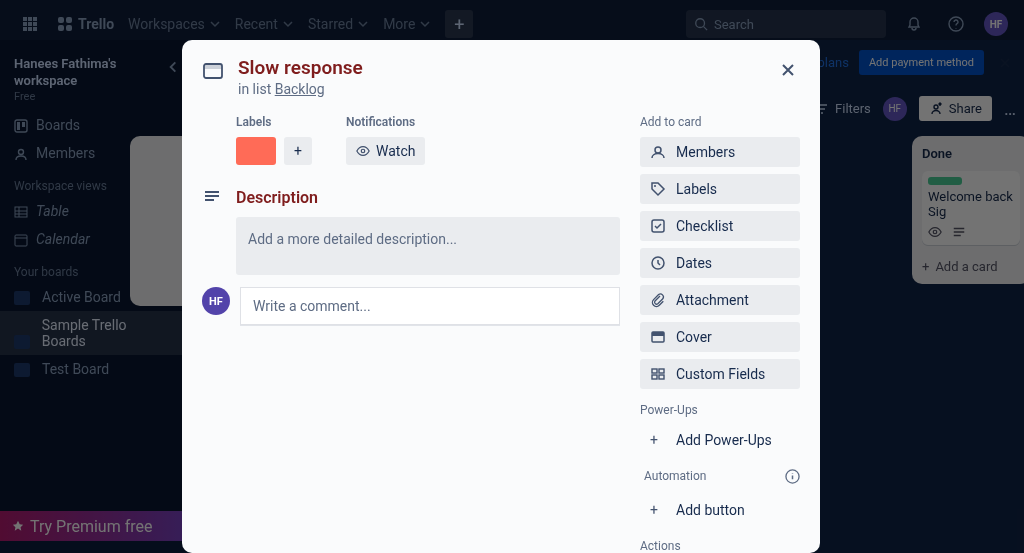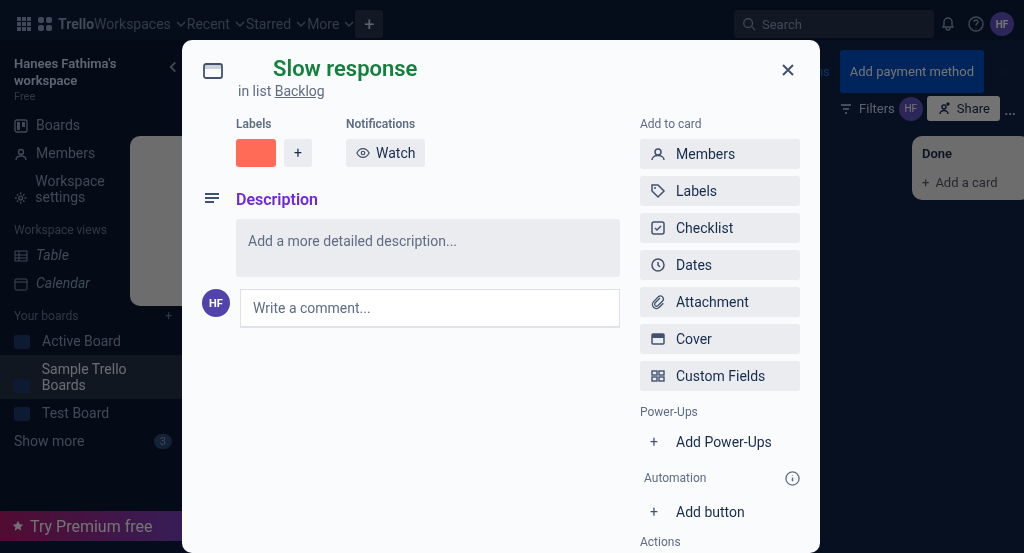--- a/index.html
+++ b/index.html
@@ -1,19 +1,19 @@
 <!DOCTYPE html>
 <html><head>
 <meta charset="utf-8">
 <style>
   * { box-sizing: border-box; margin: 0; padding: 0; font-family: -apple-system, BlinkMacSystemFont, "Segoe UI", Roboto, sans-serif; }
   body { width: 1024px; height: 553px; overflow: hidden; position: relative; background: #0c1e3e; color: #172b4d; }
 
   
-  .topbar { position: absolute; top: 0; left: 0; right: 0; height: 48px; background: rgba(14,30,58,.9); display: flex; align-items: center; padding: 0 10px; color: #8da2c0; font-size: 14px; }
+  .topbar { position: absolute; top: 0; left: 0; right: 0; height: 48px; background: rgba(14,30,58,.9); display: flex; align-items: center; gap: 14px; padding: 0 16px; color: #8da2c0; font-size: 14px; }
   .topbar .logo { display: flex; align-items: center; gap: 6px; font-weight: 700; color: #8da2c0; }
   .topbar .logo .sq { width: 14px; height: 14px; display: grid; grid-template-columns: 1fr 1fr; gap: 2px; }
   .topbar .logo .sq span { background: #8da2c0; border-radius: 2px; }
   .nav-item { display: flex; align-items: center; gap: 4px; cursor: pointer; opacity: .75; }
   .nav-item svg { width: 12px; height: 12px; }
   .create-btn { width: 28px; height: 28px; border-radius: 3px; background: rgba(255,255,255,.12); display: flex; align-items: center; justify-content: center; color: #cfe0ff; font-size: 18px; }
   .topbar .spacer { flex: 1; }
   .search { width: 200px; height: 28px; background: rgba(255,255,255,.1); border-radius: 4px; display: flex; align-items: center; gap: 6px; padding: 0 8px; color: #8da2c0; font-size: 13px; }
   .top-icon { width: 28px; height: 28px; display: flex; align-items: center; justify-content: center; color: #8da2c0; cursor: pointer; }
   .avatar { width: 24px; height: 24px; border-radius: 50%; background: #6558c6; color: #fff; font-size: 10px; font-weight: 700; display: flex; align-items: center; justify-content: center; }
@@ -28,57 +28,57 @@
   .sb-item.active { background: rgba(255,255,255,.12); color: #e6efff; }
   .sb-item .badge { margin-left: auto; background: #2f4a78; border-radius: 10px; padding: 1px 6px; font-size: 11px; }
   .sb-section { padding: 12px 14px 4px; font-size: 12px; color: #6b7e9b; display: flex; justify-content: space-between; }
   .sb-color { width: 16px; height: 14px; border-radius: 2px; background: #1e3a6d; margin-right: 4px; }
   .premium { position: absolute; left: 0; right: 0; bottom: 0; height: 30px; background: linear-gradient(90deg,#b31b6f,#7842c2); color: #fff; font-size: 16px; display: flex; align-items: center; gap: 6px; padding: 0 12px; cursor: pointer; }
 
   
   .board { position: absolute; top: 40px; left: 186px; right: 0; bottom: 0; background: #0f2447; }
   .banner { position: absolute; top: 10px; right: 8px; display: flex; gap: 10px; align-items: center; }
   .banner .link { color: #1f6fe0; font-size: 13px; cursor: pointer; }
-  .banner .primary { background: #0052cc; color: #fff; border-radius: 3px; padding: 14px 10px; font-size: 13px; cursor: pointer; }
+  .banner .primary { background: #0052cc; color: #fff; border-radius: 3px; padding: 6px 10px; font-size: 11px; cursor: pointer; }
   .banner .close-x { color: #556; cursor: pointer; padding: 0 4px; }
-  .board-controls { position: absolute; top: 56px; right: 8px; display: flex; gap: 4px; align-items: center; }
+  .board-controls { position: absolute; top: 56px; right: 8px; display: flex; gap: 12px; align-items: center; }
   .board-controls .filters { color: #c9daf5; font-size: 13px; display: flex; align-items: center; gap: 6px; cursor: pointer; }
   .board-controls .mini-av { width: 24px; height: 24px; border-radius: 50%; background: #6558c6; color: #fff; font-size: 10px; display: flex; align-items: center; justify-content: center; }
   .board-controls .share { background: #fff; color: #172b4d; border-radius: 3px; padding: 5px 10px; font-size: 13px; display: flex; align-items: center; gap: 6px; cursor: pointer; }
   .board-controls .more { color: #c9daf5; font-size: 18px; cursor: pointer; }
 
   .list { position: absolute; top: 96px; width: 106px; background: #f1f2f4; border-radius: 10px; padding: 10px; font-size: 13px; color: #172b4d; }
   .list .row { display: flex; align-items: center; gap: 8px; color: #556; }
   .list .add { display: flex; align-items: center; gap: 6px; color: #556; cursor: pointer; }
   .list .dots { position: absolute; top: 8px; right: 8px; color: #556; cursor: pointer; }
   .card-thumb { width: 24px; height: 24px; border-radius: 3px; display: flex; align-items: center; justify-content: center; cursor: pointer; }
 
   
   .overlay { position: absolute; inset: 0; background: rgba(0,0,0,.55); }
   .modal { position: absolute; top: 40px; left: 182px; width: 638px; bottom: 0; background: #fafbfc; border-radius: 10px; padding: 16px 20px 0; overflow: hidden; }
   .modal .close { position: absolute; top: 14px; right: 16px; width: 32px; height: 32px; border-radius: 16px; display: flex; align-items: center; justify-content: center; cursor: pointer; color: #42526e; }
   .modal .title-row { display: flex; align-items: flex-start; gap: 14px; }
   .modal .title-row .t-icon { margin-top: 4px; color: #42526e; }
-  .modal .title { font-size: 22px; font-weight: 600; color: #15803d; margin-left: 35px; }
+  .modal .title { font-size: 19px; font-weight: 600; color: #7f1d1d; }
   .modal .subtitle { font-size: 14px; color: #5e6c84; margin-top: 2px; }
   .modal .subtitle a { color: #5e6c84; text-decoration: underline; cursor: pointer; margin-top: 24px; }
 
   .main-area { display: flex; gap: 20px; margin-top: 18px; }
   .left-col { flex: 1; }
   .right-col { width: 160px; }
 
   .mini-label { font-size: 12px; color: #5e6c84; font-weight: 600; }
   .labels-row { display: flex; gap: 34px; }
   .chips { display: flex; gap: 8px; margin-top: 8px; align-items: center; }
   .chip-color { width: 40px; height: 28px; border-radius: 3px; }
   .chip-btn { min-width: 28px; height: 28px; border-radius: 3px; background: #eaecef; display: flex; align-items: center; justify-content: center; gap: 6px; padding: 0 10px; font-size: 14px; color: #172b4d; cursor: pointer; }
 
   .section-head { display: flex; align-items: center; justify-content: space-between; margin-top: 22px; }
   .section-head .left { display: flex; align-items: center; gap: 14px; }
-  .section-head h3 { font-size: 16px; font-weight: 600; color: #6d28d9; }
+  .section-head h3 { font-size: 16px; font-weight: 600; color: #7f1d1d; }
   .section-head .icn { color: #42526e; }
   .desc-box { margin-top: 10px; background: #eaecef; border-radius: 3px; padding: 14px 12px; font-size: 14px; color: #5e6c84; height: 58px; cursor: pointer; }
   .btn-subtle { background: #eaecef; border-radius: 3px; padding: 6px 10px; font-size: 14px; color: #172b4d; cursor: pointer; }
 
   .comment-row { display: flex; gap: 10px; margin-top: 12px; align-items: flex-start; }
   .comment-row .av { width: 28px; height: 28px; border-radius: 50%; background: #5243aa; color: #fff; font-size: 11px; font-weight: 700; display: flex; align-items: center; justify-content: center; margin-left: -34px; }
   .comment-input { flex: 1; border: 1px solid #dfe1e6; border-radius: 0; padding: 10px 12px; font-size: 14px; color: #5e6c84; background: #fff; box-shadow: 0 1px 0 rgba(9,30,66,.1); cursor: text; }
   .left-col-inner { padding-left: 34px; }
 
   .right-col h4 { font-size: 12px; color: #5e6c84; font-weight: 400; margin-bottom: 8px; }
@@ -182,32 +182,20 @@
     <span>Boards</span>
   </div>
   <div class="sb-item">
     <svg width="14" height="14" viewBox="0 0 14 14">
         <circle cx="7" cy="5" r="2.5" fill="none" stroke="currentColor" stroke-width="1.4"></circle>
         <path d="M2 13c0-2.5 2-4 5-4s5 1.5 5 4" fill="none" stroke="currentColor" stroke-width="1.4"></path>
       </svg>
     <span>Members</span>
     <span style="margin-left:auto;">+</span>
   </div>
-  <div class="sb-item">
-    <svg width="14" height="14" viewBox="0 0 14 14">
-        <circle cx="7" cy="7" r="2" fill="none" stroke="currentColor" stroke-width="1.4"></circle>
-        <path d="M7 1v2M7 11v2M1 7h2M11 7h2M3 3l1.4 1.4M9.6 9.6L11 11M3 11l1.4-1.4M9.6 4.4L11 3" stroke="currentColor" stroke-width="1.4"></path>
-      </svg>
-    <span>Workspace settings</span>
-    <span style="margin-left:auto;">
-      <svg width="12" height="12" viewBox="0 0 12 12">
-          <path d="M2 4l4 4 4-4" fill="none" stroke="currentColor" stroke-width="1.5"></path>
-        </svg>
-    </span>
-  </div>
   <div class="sb-section">
     <span>Workspace views</span>
   </div>
   <div class="sb-item">
     <svg width="14" height="14" viewBox="0 0 14 14">
         <rect x="1" y="2" width="12" height="10" fill="none" stroke="currentColor"></rect>
         <path d="M1 6h12M1 9h12M5 2v10" stroke="currentColor"></path>
       </svg>
     <span style="font-style:italic;">Table</span>
   </div>
@@ -227,24 +215,20 @@
       <span>Active Board</span>
     </div>
   <div class="sb-item active">
       <span class="sb-color"></span>
       <span>Sample Trello Boards</span>
     </div>
   <div class="sb-item">
       <span class="sb-color"></span>
       <span>Test Board</span>
     </div>
-  <div class="sb-item">
-    <span>Show more</span>
-    <span class="badge">3</span>
-  </div>
   <div class="premium">
     <svg width="12" height="12" viewBox="0 0 14 14">
         <path d="M7 1l2 4 4 .5-3 3 .8 4L7 10l-3.8 2.5L4 8.5 1 5.5 5 5z" fill="#fff"></path>
       </svg>
     <span>Try Premium free</span>
   </div>
 </div>
 
 <div class="board">
   <div class="banner">
@@ -281,20 +265,33 @@
         <svg width="16" height="16" viewBox="0 0 16 16">
             <rect x="2" y="3" width="12" height="10" rx="1" fill="none" stroke="#556" stroke-width="1.4"></rect>
             <rect x="2" y="3" width="12" height="4" fill="#556"></rect>
           </svg>
       </span>
     </div>
   </div>
 
   <div class="list" style="right:-6px; width:118px;">
     <div style="font-weight:600;">Done</div>
+    <div style="background:#fff; border-radius:6px; padding:6px; margin-top:10px; box-shadow:0 1px 0 rgba(9,30,66,.15);">
+      <div style="width:34px; height:8px; background:#4bce97; border-radius:3px; margin-bottom:4px;"></div>
+      <div>Welcome back Sig</div>
+      <div class="row" style="margin-top:6px; gap:10px;">
+        <svg width="14" height="14" viewBox="0 0 16 16">
+            <path d="M1 8s2.5-5 7-5 7 5 7 5-2.5 5-7 5-7-5-7-5z" fill="none" stroke="#556" stroke-width="1.4"></path>
+            <circle cx="8" cy="8" r="2" fill="none" stroke="#556" stroke-width="1.4"></circle>
+          </svg>
+        <svg width="14" height="14" viewBox="0 0 16 16">
+            <path d="M2 4h12M2 8h12M2 12h8" stroke="#556" stroke-width="1.6"></path>
+          </svg>
+      </div>
+    </div>
     <div class="add" style="margin-top:14px;">
       <span>+</span>
       <span>Add a card</span>
     </div>
   </div>
 </div>
 
 <div class="overlay"></div>
 
 <div class="modal">
@@ -453,17 +450,17 @@
               <circle cx="8" cy="8" r="7" fill="none" stroke="currentColor" stroke-width="1.4"></circle>
               <path d="M8 7v4M8 4.5v.5" stroke="currentColor" stroke-width="1.6"></path>
             </svg>
         </span>
       </div>
       <div class="side-btn ghost" style="margin-top:8px;">
         <span class="icn">+</span>
         <span>Add button</span>
       </div>
 
-      <h4 style="margin-top:8px;">Actions</h4>
+      <h4 style="margin-top:14px;">Actions</h4>
 
     </div>
   </div>
 </div>
 
 </body></html>

